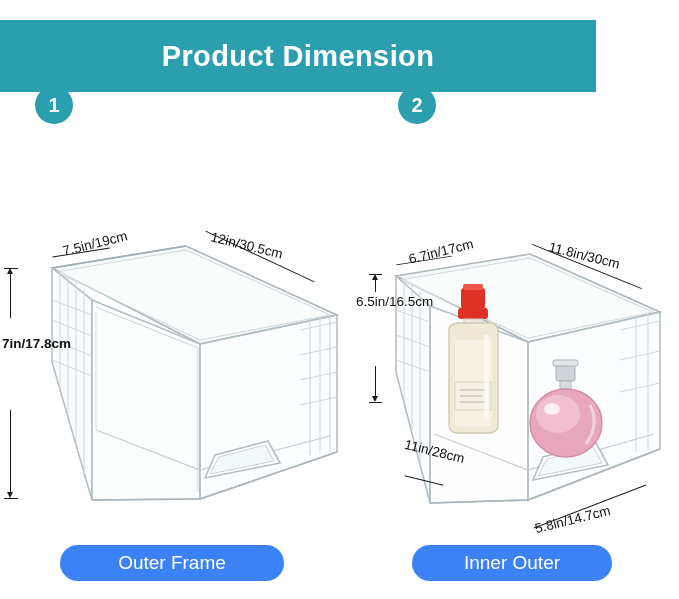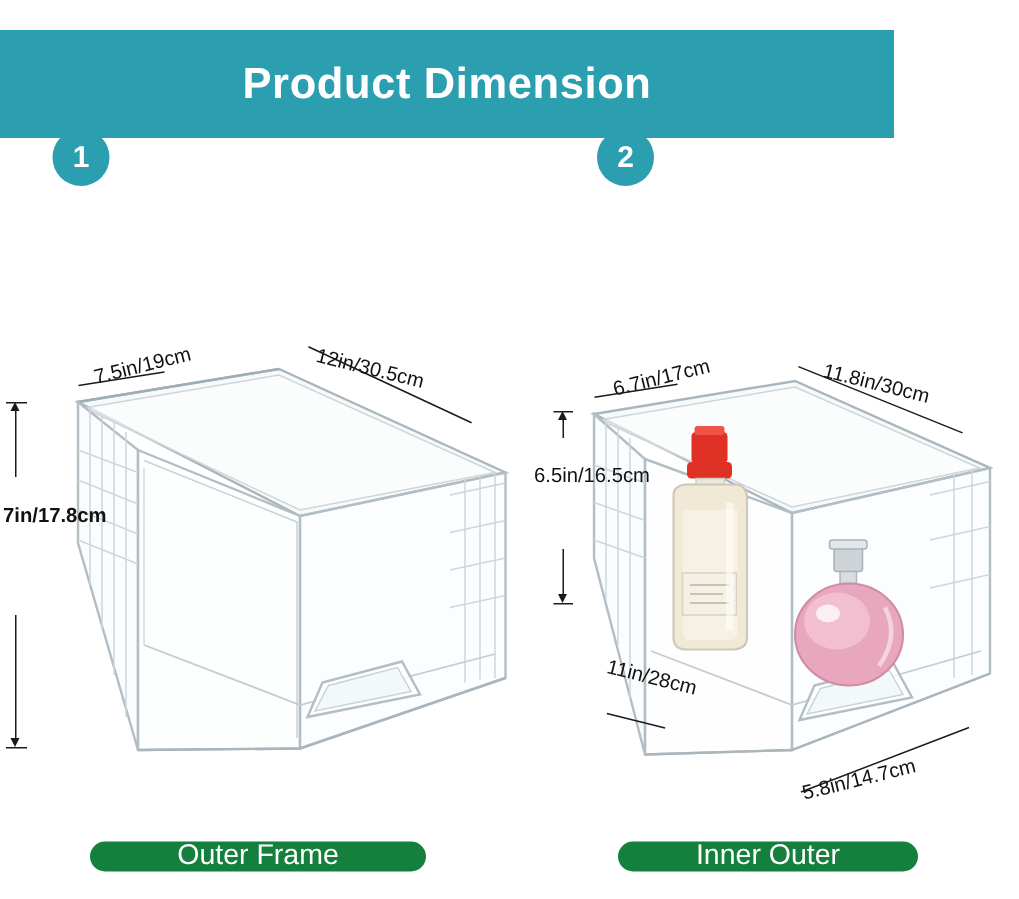--- a/index.html
+++ b/index.html
@@ -45,23 +45,23 @@
     align-items: center;
     justify-content: center;
   }
   .badge.b1 { left: 35px; top: 86px; }
   .badge.b2 { left: 54px; top: 86px; }
 
   
   .pill {
     position: absolute;
     bottom: 18px;
-    height: 20px;
+    height: 36px;
     border-radius: 18px;
-    background: #15803d;
+    background: #3b82f6;
     color: #fff;
     font-size: 19px;
     display: flex;
     align-items: center;
     justify-content: center;
     padding: 0 18px;
   }
   .pill.left-pill  { left: 60px;  width: 224px; }
   .pill.right-pill { left: 412px; width: 200px; }
 
@@ -245,21 +245,21 @@
 <div class="line hline" style="left:52px; top:252px; width:58px; transform:rotate(-9deg);"></div>
 <div class="line hline" style="left:200px; top:256px; width:120px; transform:rotate(25deg);"></div>
 
 <div class="pill left-pill">Outer Frame</div>
 
 <div class="badge b2" style="left:398px;">2</div>
 
 <div class="dim rot-up" style="left:408px; top:244px;">6.7in/17cm</div>
 <div class="dim rot-down" style="left:548px; top:248px;">11.8in/30cm</div>
 
-<div style="position:absolute; left:356px; top:290px; width:38px; height:74px;margin-top:15px;">
+<div style="position:absolute; left:356px; top:290px; width:38px; height:74px;">
   <div class="dim" style="left:0; top:4px; width:38px; white-space:normal; text-align:center; line-height:15px;">6.5in/16.5cm</div>
 </div>
 <div class="line vline" style="left:375px; top:278px; height:14px;"></div>
 <div class="line vline" style="left:375px; top:366px; height:30px;"></div>
 <div class="arrow up" style="left:372px; top:274px;"></div>
 <div class="arrow down" style="left:372px; top:396px;"></div>
 <div class="line hline" style="left:369px; top:274px; width:13px;"></div>
 <div class="line hline" style="left:369px; top:402px; width:13px;"></div>
 
 <div class="dim rot-down" style="left:404px; top:444px;">11in/28cm</div>

